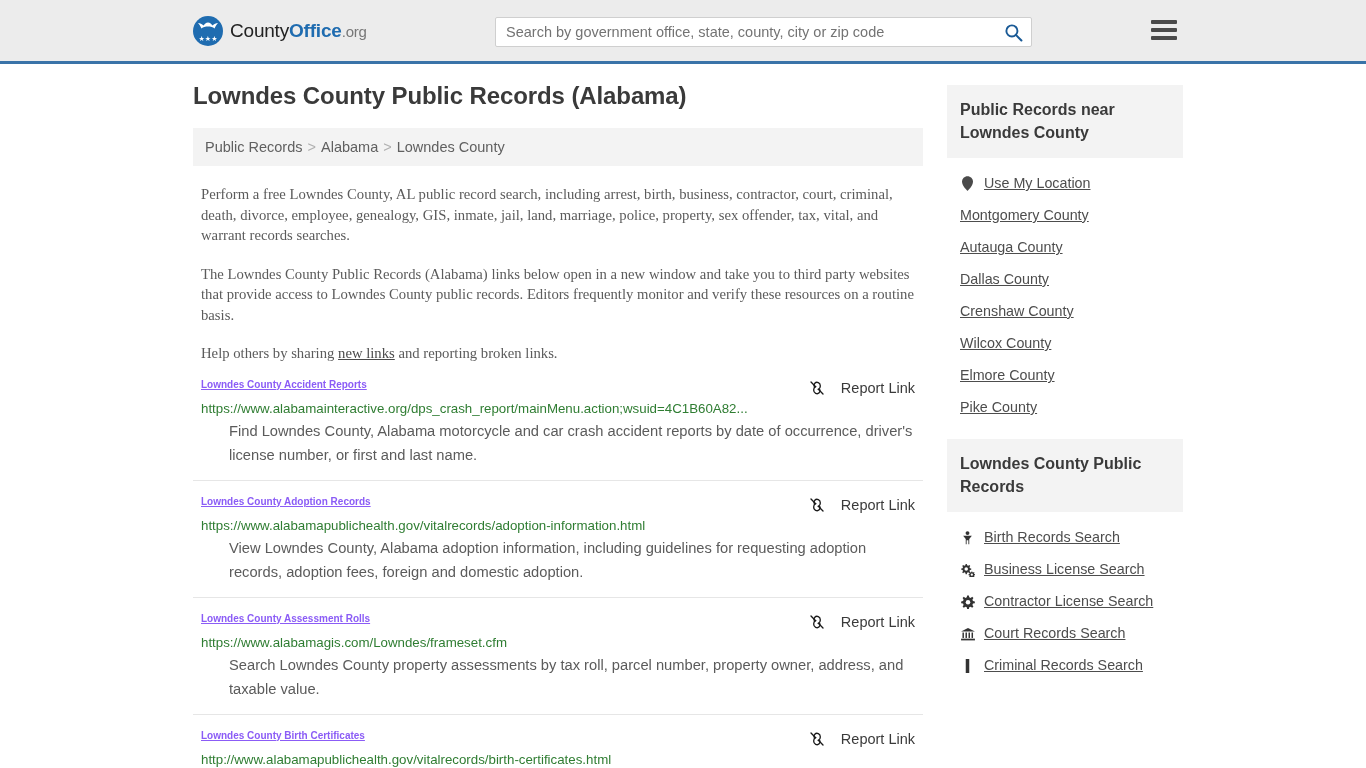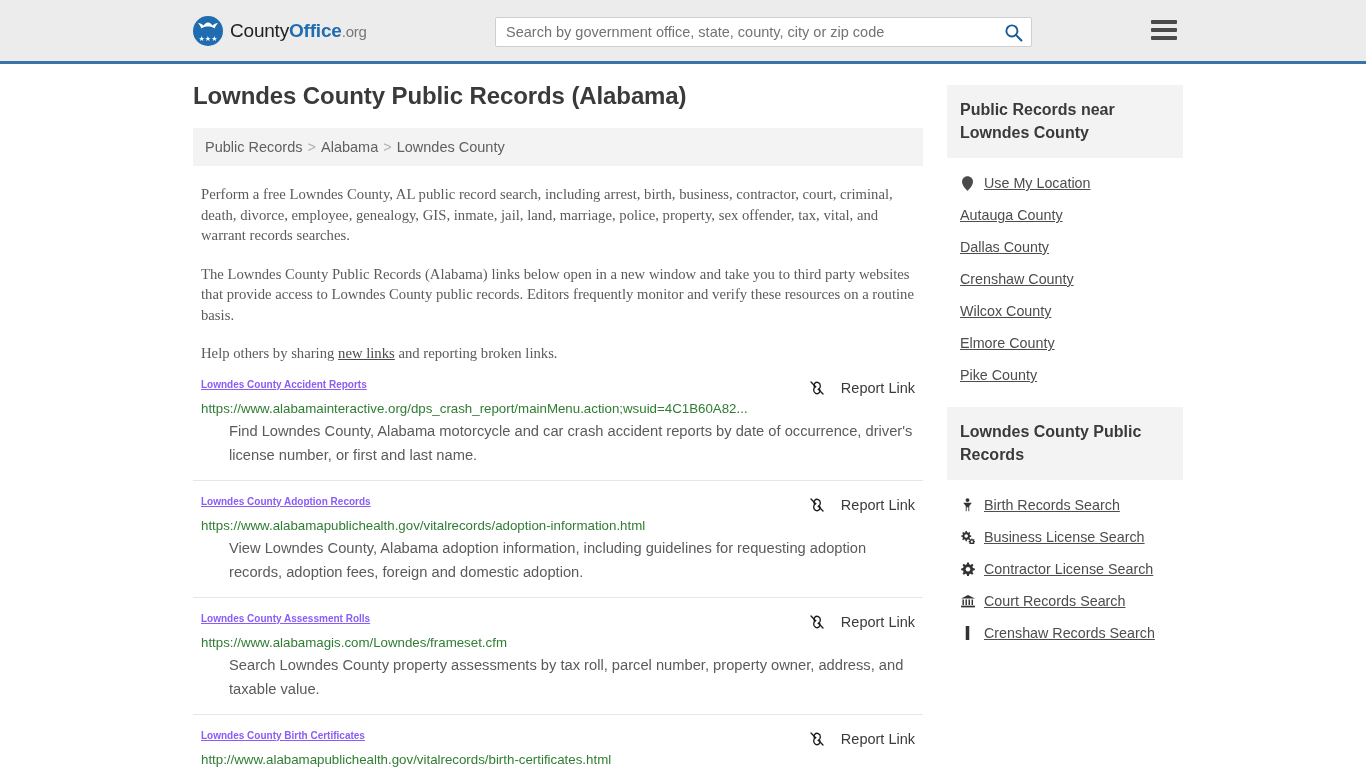--- a/index.html
+++ b/index.html
@@ -196,21 +196,21 @@
     background: #f3f3f3;
     padding: 13px 13px 14px 13px;
     font-size: 16px;
     font-weight: bold;
     color: #3a3a3a;
     line-height: 23px;
   }
   .side-list { padding: 9px 13px 4px 13px; }
   .side-item {
     display: flex;
-    align-items: center;
+    align-items: flex-end;
     gap: 9px;
     padding: 8px 0;
     cursor: pointer;
   }
   .side-item-label {
     font-size: 14.3px;
     color: #4d4d4d;
     text-decoration: underline;
   }
   .side-icon {
@@ -343,20 +343,23 @@
         <div class="side-item">
           <span class="side-icon">
             <svg width="11" height="15" viewBox="0 0 12 16">
               <path d="M6 0 C2.7 0 0 2.7 0 6 C0 10.5 6 16 6 16 C6 16 12 10.5 12 6 C12 2.7 9.3 0 6 0 Z" fill="#4a4a4a"></path>
             </svg>
           </span>
           <span class="side-item-label">Use My Location</span>
         </div>
 
         <div class="side-item">
+          <span class="side-item-label">Montgomery County</span>
+        </div>
+        <div class="side-item">
           <span class="side-item-label">Autauga County</span>
         </div>
         <div class="side-item">
           <span class="side-item-label">Dallas County</span>
         </div>
         <div class="side-item">
           <span class="side-item-label">Crenshaw County</span>
         </div>
         <div class="side-item">
           <span class="side-item-label">Wilcox County</span>
@@ -420,20 +423,20 @@
           </span>
           <span class="side-item-label">Court Records Search</span>
         </div>
 
         <div class="side-item">
           <span class="side-icon">
             <svg width="13" height="14" viewBox="0 0 14 16">
               <rect x="5" y="0" width="4" height="16" fill="#333"></rect>
             </svg>
           </span>
-          <span class="side-item-label">Crenshaw Records Search</span>
+          <span class="side-item-label">Criminal Records Search</span>
         </div>
 
       </div>
     </div>
 
   </div>
 </div>
 
 </body></html>

